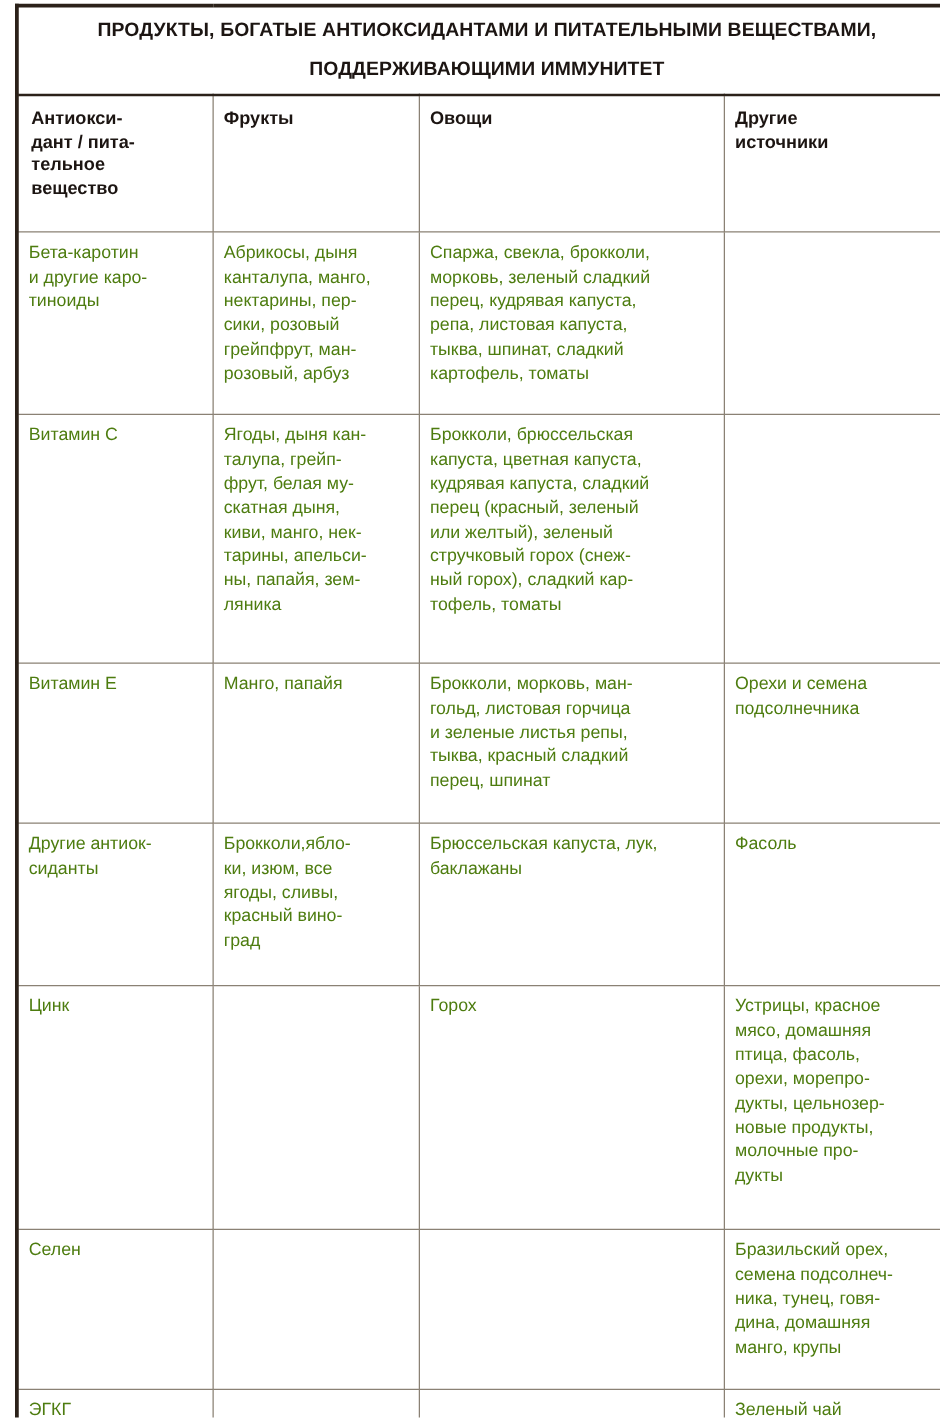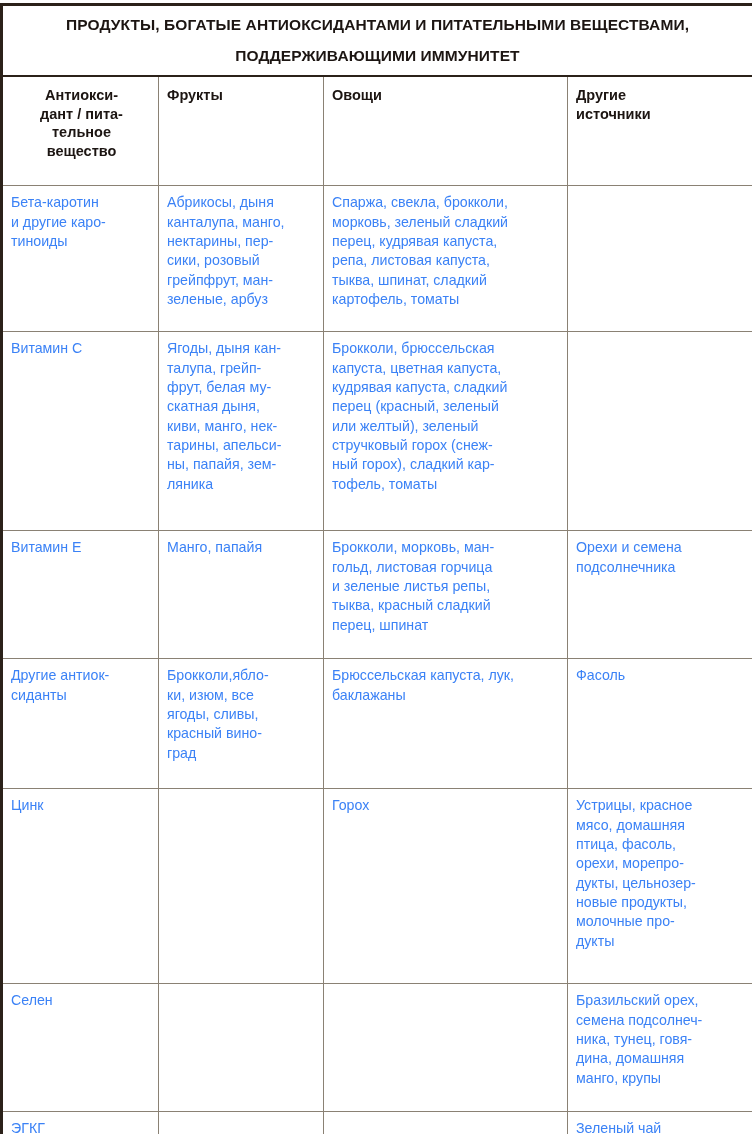--- a/index.html
+++ b/index.html
@@ -10,21 +10,21 @@
   body {
     width: 752px; height: 1134px;
     font-family: "Liberation Sans", "DejaVu Sans", sans-serif;
     color: #1c1512;
     overflow: hidden;
   }
 
   .table-frame {
     width: 752px;
     height: 1134px;
-    padding: 3px 4px 6px 0;
+    padding: 3px 4px 6px 12px;
   }
 
   table.nutrition-table {
     width: 100%;
     height: 100%;
     border-collapse: collapse;
     border: 3px solid #2b2119;
     table-layout: fixed;
     background: #fff;
   }
@@ -55,28 +55,28 @@
   
   .hdr-cell {
     font-weight: bold;
     font-size: 14.5px;
     line-height: 1.30;
     text-align: right;
     vertical-align: top !important;
     padding-top: 9px !important;
     color: #1c1512;
   }
-  .hdr-cell.first { text-align: center; padding-left: 10px !important; }
+  .hdr-cell.first { text-align: left; padding-left: 10px !important; }
   .hdr-cell .h-line { display: block; }
 
   
   .body-cell {
     font-size: 14.2px;
     line-height: 1.365;
-    color: #3b82f6;
+    color: #4d7c0f;
     padding-top: 7px !important;
   }
   .body-cell .c-line { display: block; white-space: pre; }
 
   
   col.c-nutrient { width: 157px; }
   col.c-fruits   { width: 165px; }
   col.c-veg      { width: 244px; }
   col.c-other    { width: 186px; }
 
@@ -132,21 +132,21 @@
             <span class="c-line">Бета-каротин</span>
             <span class="c-line">и другие каро-</span>
             <span class="c-line">тиноиды</span>
           </td>
           <td class="body-cell">
             <span class="c-line">Абрикосы, дыня</span>
             <span class="c-line">канталупа, манго,</span>
             <span class="c-line">нектарины, пер-</span>
             <span class="c-line">сики, розовый</span>
             <span class="c-line">грейпфрут, ман-</span>
-            <span class="c-line">зеленые, арбуз</span>
+            <span class="c-line">розовый, арбуз</span>
           </td>
           <td class="body-cell">
             <span class="c-line">Спаржа, свекла, брокколи,</span>
             <span class="c-line">морковь, зеленый сладкий</span>
             <span class="c-line">перец, кудрявая капуста,</span>
             <span class="c-line">репа, листовая капуста,</span>
             <span class="c-line">тыква, шпинат, сладкий</span>
             <span class="c-line">картофель, томаты</span>
           </td>
           <td class="body-cell"></td>

